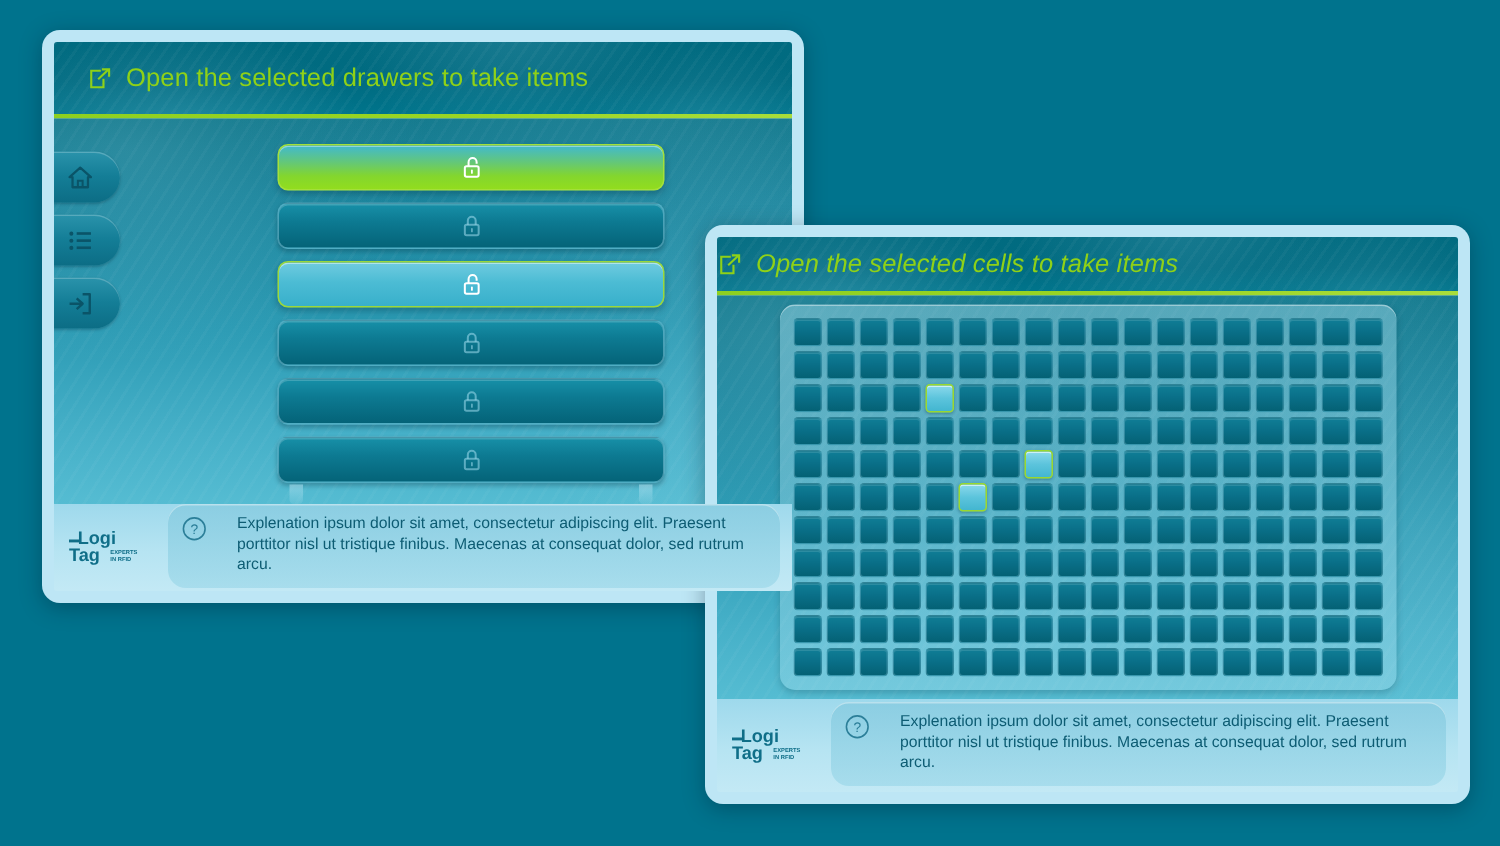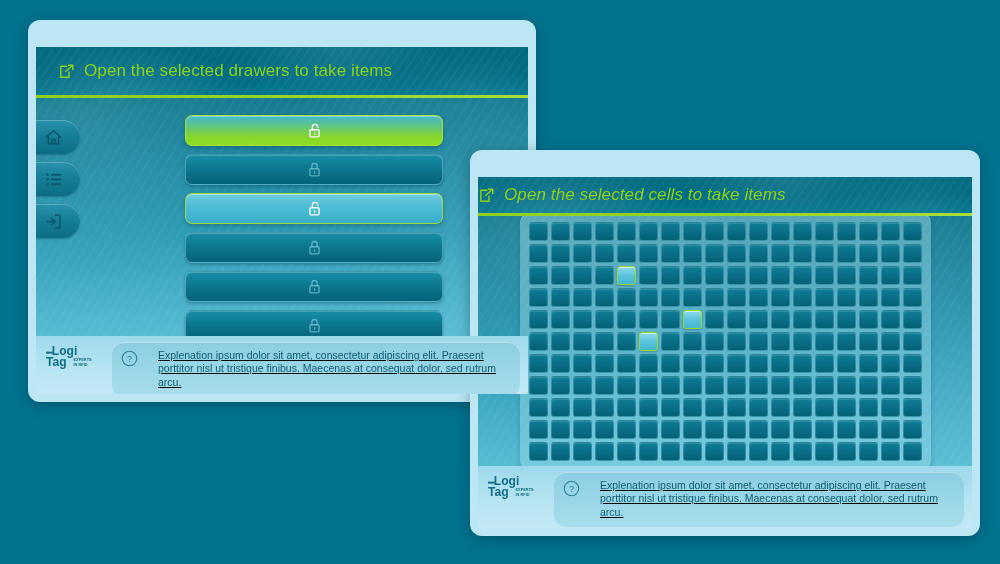--- a/index.html
+++ b/index.html
@@ -38,21 +38,20 @@
 
   
   .titlebar {
     position: relative;
     background: linear-gradient(180deg, #016b80 0%, #006b81 55%, #00748b 100%);
     display: flex;
     align-items: center;
     padding: 0 0 0 22px;
     flex: 0 0 auto;
     overflow: hidden;
-    margin-top: 19px;
   }
   .titlebar::before {
     content: "";
     position: absolute;
     inset: 0;
     background:
       radial-gradient(ellipse 180px 90px at 16% 115%, rgba(150,205,225,0.22), rgba(150,205,225,0) 70%),
       radial-gradient(ellipse 150px 130px at 62% -20%, rgba(130,190,215,0.18), rgba(130,190,215,0) 70%),
       radial-gradient(ellipse 120px 80px at 88% 120%, rgba(140,200,220,0.16), rgba(140,200,220,0) 70%),
       repeating-linear-gradient(125deg, rgba(255,255,255,0.035) 0 2px, rgba(255,255,255,0) 2px 7px);
@@ -229,25 +228,24 @@
     border: 1px solid #9ad82e;
     box-shadow: inset 0 1px 0 rgba(255,255,255,0.6), 0 1px 2px rgba(0,40,55,0.3);
   }
 
   
   .footer {
     flex: 0 0 auto;
     position: relative;
     z-index: 4;
     display: flex;
-    align-items: flex-start;
+    align-items: center;
     padding: 6px 8px 8px 10px;
     background: linear-gradient(180deg, #9ed9ec 0%, #b6e4f2 55%, #c3e9f5 100%);
     box-sizing: border-box;
-    text-decoration: underline;
   }
   .logo {
     flex: 0 0 auto;
     width: 58px;
     margin-right: 8px;
     display: block;
   }
   .help-panel {
     flex: 1;
     display: flex;

